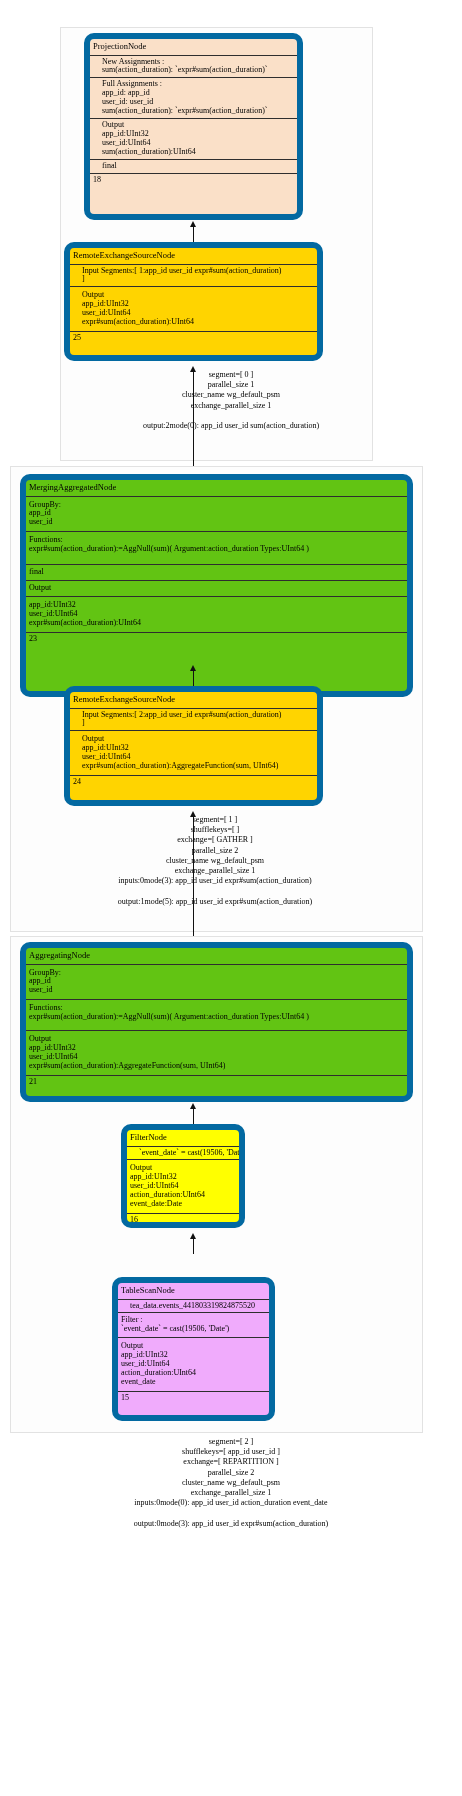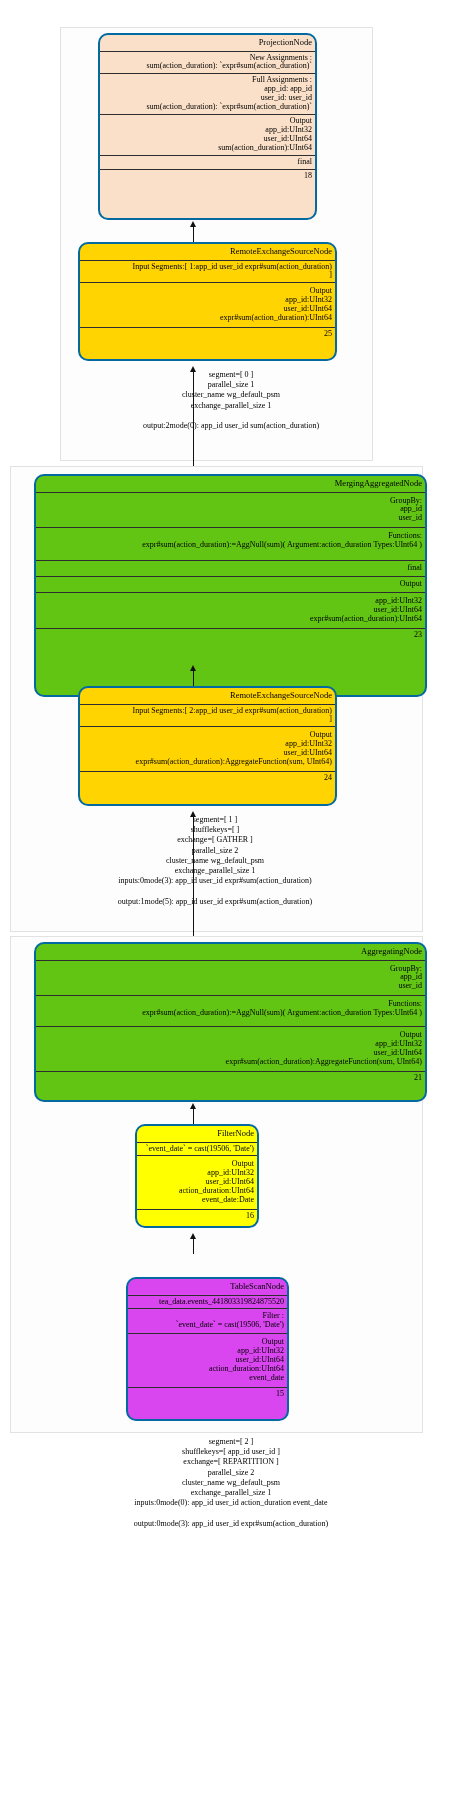--- a/index.html
+++ b/index.html
@@ -25,30 +25,29 @@
     position: absolute;
     border: 1px solid #e2e2e2;
     background: #fdfdfd;
     box-sizing: border-box;
   }
 
   
   .node {
     position: absolute;
     box-sizing: border-box;
-    border: 2px solid #0369a1;
+    border: 6px solid #0369a1;
     border-radius: 10px;
     overflow: hidden;
-    text-align: right;
+    text-align: left;
     line-height: 1.12;
-    margin-left: 14px;
   }
   .node .row {
     border-top: 1px solid #2e2e2e;
-    padding: 2px 3px;
+    padding: 2px 12px;
     box-sizing: border-box;
   }
   .node .row:first-child {
     border-top: none;
   }
   .node .title {
     padding: 3px 3px 3px 3px;
     font-size: 8.5px;
   }
   .node .body {
@@ -58,21 +57,21 @@
     font-size: 8px;
     padding: 2px 3px 3px 3px;
   }
   .line { display: block; white-space: nowrap; }
 
   
   .peach { background: #fae0c8; }
   .gold  { background: #ffd400; }
   .green { background: #62c413; }
   .yellow{ background: #ffff00; }
-  .blue  { background: #d946ef; border-radius: 10px; }
+  .blue  { background: #f0abfc; border-radius: 10px; }
 
   
   .edge {
     position: absolute;
     width: 1px;
     background: #111;
   }
   .arrow {
     position: absolute;
     width: 0; height: 0;

